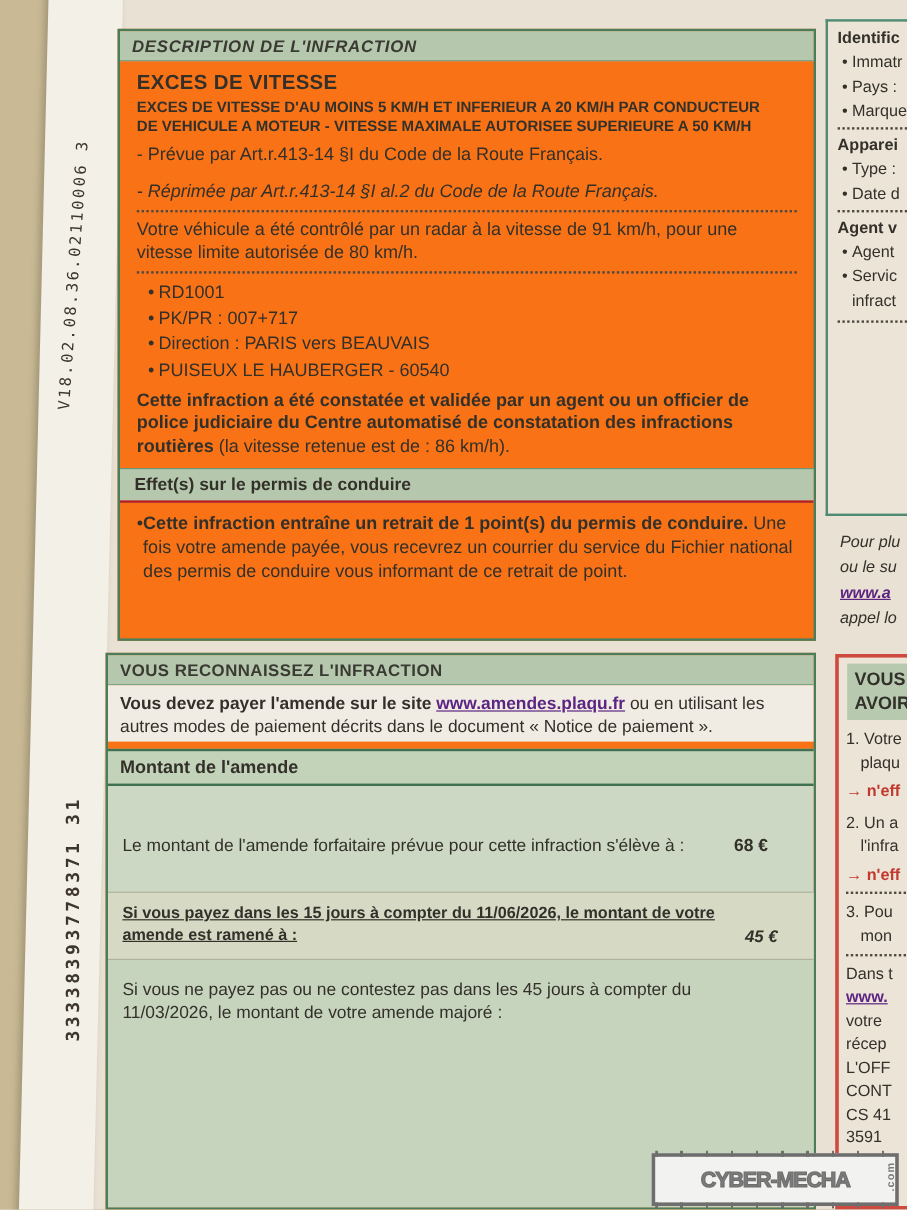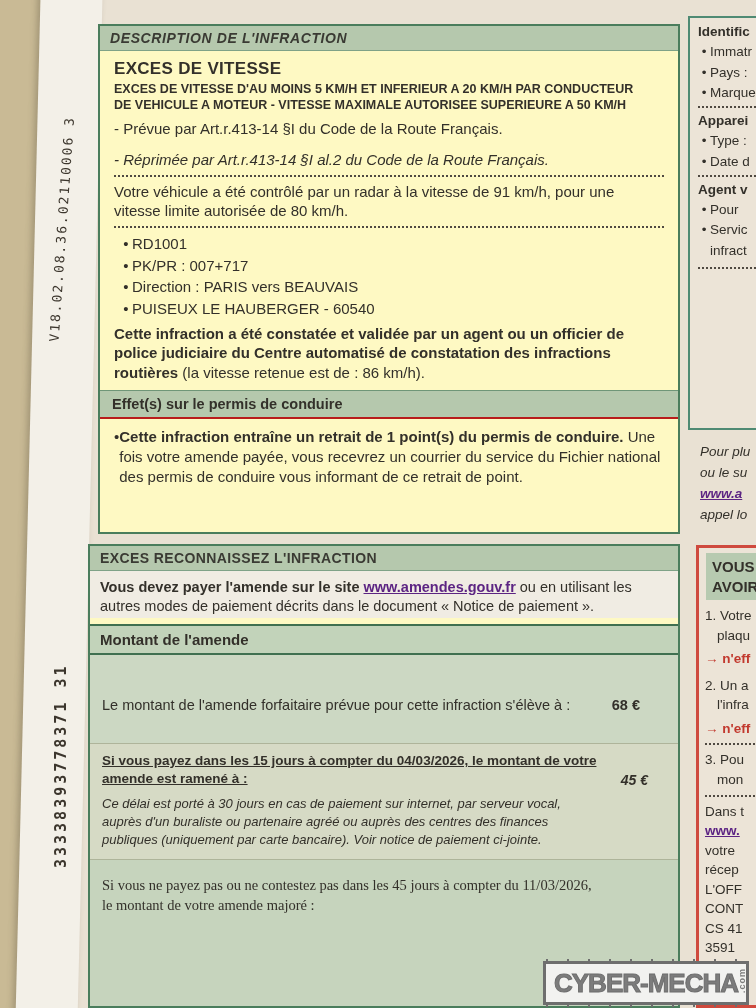--- a/index.html
+++ b/index.html
@@ -24,21 +24,21 @@
     writing-mode:vertical-rl;
     transform:rotate(180deg);
     font-family:"DejaVu Sans Mono", monospace;
     color:#3c362d;
     white-space:nowrap;
   }
   .vcode.top{left:58px;top:12px;height:330px;font-size:13px;letter-spacing:2px;transform:rotate(184deg);}
   .vcode.bottom{left:52px;top:578px;height:290px;font-size:15px;letter-spacing:3px;font-weight:bold;}
 
   
-  .gbox{position:absolute;border:2px solid #4a7d5c;background:#fef9c3;box-sizing:border-box;}
+  .gbox{position:absolute;border:2px solid #4a7d5c;background:#f97316;box-sizing:border-box;}
   .gbar{
     background:#b5c8ad;color:#3a3a33;font-weight:bold;
     padding:4px 10px;border-bottom:1px solid #7fa287;
   }
   .gbar.italic{font-style:italic;letter-spacing:.6px;font-size:14px;}
   .dotline{border-top:2px dotted #4f4941;height:0;margin:5px 0;}
 
   .box1{left:98px;top:24px;width:582px;height:510px;}
   .box1 .content{padding:6px 14px 0 14px;}
   .title{font-weight:bold;font-size:17px;margin:2px 0 3px 0;letter-spacing:.3px;}
@@ -69,21 +69,21 @@
     padding:42px 38px 6px 12px;font-size:14.5px;
   }
   .amount-val{font-weight:600;white-space:nowrap;margin-left:14px;}
   .discount{
     background:#d6dac5;border-top:1px solid #aeb49a;border-bottom:1px solid #aeb49a;
     margin-top:24px;padding:8px 14px 10px 12px;position:relative;
   }
   .disc-bold{font-size:13.5px;font-weight:bold;text-decoration:underline;line-height:1.35;width:520px;}
   .disc-it{font-size:13px;font-style:italic;line-height:1.4;margin-top:6px;width:470px;}
   .disc-val{position:absolute;right:30px;top:28px;font-weight:700;font-size:14px;font-style:italic;}
-  .majoration{flex:1;background:#c6d4bd;padding:16px 12px 0 12px;font-size:14.5px;line-height:1.35;font-family:Liberation Serif, serif;}
+  .majoration{flex:1;background:#c6d4bd;padding:16px 12px 0 12px;font-size:14.5px;line-height:1.35;}
   .majoration .inner{width:500px;}
 
   
   .idbox{left:688px;top:16px;width:120px;height:414px;border:2px solid #4f8a73;border-right:none;
     background:#ece4d7;box-sizing:border-box;position:absolute;padding:4px 0 0 8px;font-size:13.5px;line-height:1.5;}
   .idbox .hd{font-weight:bold;}
   .idbox .dotline{margin:3px 0;width:66px;}
   .infonote{position:absolute;left:700px;top:442px;width:60px;font-style:italic;font-size:13.5px;line-height:1.55;}
   .redbox{
     position:absolute;left:696px;top:545px;width:120px;height:463px;
@@ -95,21 +95,21 @@
   .rgap{margin-top:7px;}
   .ind{padding-left:12px;}
 
   
   .watermark{
     position:absolute;left:543px;top:961px;width:206px;height:44px;
     background:#f2f2f0;border:3px solid #6e6e6e;box-sizing:border-box;
     display:flex;align-items:center;justify-content:center;z-index:50;
   }
   .wm-text{
-    font-weight:bold;font-size:26px;color:#7c7c7c;letter-spacing:-1px;
+    font-weight:bold;font-size:18px;color:#7c7c7c;letter-spacing:-1px;
     font-family:"Liberation Sans", sans-serif;
     -webkit-text-stroke:1px #6e6e6e;
   }
   .wm-com{
     position:absolute;right:-1px;top:4px;font-size:9px;color:#7c7c7c;font-weight:bold;
     writing-mode:vertical-rl;transform:rotate(180deg);letter-spacing:1px;
   }
   .wm-ticks{position:absolute;left:0;right:0;height:5px;background:repeating-linear-gradient(90deg,#6e6e6e 0 2px,transparent 2px 21px);}
   .wm-ticks.t{top:-5px;} .wm-ticks.b{bottom:-5px;}
 </style>
@@ -142,51 +142,50 @@
     <div class="para" style="margin-top:4px;"><span class="bold">Cette infraction a été constatée et validée par un agent ou un officier de police judiciaire du Centre automatisé de constatation des infractions routières</span><span> (la vitesse retenue est de : 86 km/h).</span></div>
     <div class="effects-bar">Effet(s) sur le permis de conduire</div>
     <div class="effects-p">
       <span class="blt">•</span>
       <span><span class="bold">Cette infraction entraîne un retrait de 1 point(s) du permis de conduire.</span><span> Une fois votre amende payée, vous recevrez un courrier du service du Fichier national des permis de conduire vous informant de ce retrait de point.</span></span>
     </div>
   </div>
 </div>
 
 <div class="gbox box2">
-  <div class="gbar">EXCES RECONNAISSEZ L'INFRACTION</div>
-  <div class="payp"><span class="bold">Vous devez payer l'amende sur le site </span><span class="link">www.amendes.gouv.fr</span><span> ou en utilisant les autres modes de paiement décrits dans le document « Notice de paiement ».</span></div>
+  <div class="gbar">VOUS RECONNAISSEZ L'INFRACTION</div>
+  <div class="payp"><span class="bold">Vous devez payer l'amende sur le site </span><span class="link">www.amendes.plaqu.fr</span><span> ou en utilisant les autres modes de paiement décrits dans le document « Notice de paiement ».</span></div>
   <div class="amount-bar">Montant de l'amende</div>
   <div class="greenzone">
     <div class="amount-row">
       <span>Le montant de l'amende forfaitaire prévue pour cette infraction s'élève à :</span>
       <span class="amount-val">68 €</span>
     </div>
     <div class="discount">
-      <div class="disc-bold">Si vous payez dans les 15 jours à compter du 04/03/2026, le montant de votre amende est ramené à :</div>
-      <div class="disc-it">Ce délai est porté à 30 jours en cas de paiement sur internet, par serveur vocal, auprès d'un buraliste ou partenaire agréé ou auprès des centres des finances publiques (uniquement par carte bancaire). Voir notice de paiement ci-jointe.</div>
+      <div class="disc-bold">Si vous payez dans les 15 jours à compter du 11/06/2026, le montant de votre amende est ramené à :</div>
       <div class="disc-val">45 €</div>
     </div>
     <div class="majoration">
       <div class="inner">Si vous ne payez pas ou ne contestez pas dans les 45 jours à compter du 11/03/2026, le montant de votre amende majoré :</div>
     </div>
   </div>
 </div>
 
 <div class="idbox">
   <div class="hd">Identific</div>
   <div><span class="blt">•</span><span>Immatr</span></div>
   <div><span class="blt">•</span><span>Pays :</span></div>
   <div><span class="blt">•</span><span>Marque</span></div>
   <div class="dotline"></div>
   <div class="hd">Apparei</div>
   <div><span class="blt">•</span><span>Type :</span></div>
   <div><span class="blt">•</span><span>Date d</span></div>
   <div class="dotline"></div>
   <div class="hd">Agent v</div>
-  <div><span class="blt">•</span><span>Pour</span></div>
+  <div><span class="blt">•</span><span>Agent</span></div>
   <div><span class="blt">•</span><span>Servic</span></div>
   <div class="ind">infract</div>
   <div class="dotline" style="margin-top:6px;"></div>
 </div>
 
 <div class="infonote">
   <div>Pour plu</div>
   <div>ou le su</div>
   <div class="link">www.a</div>
   <div>appel lo</div>

